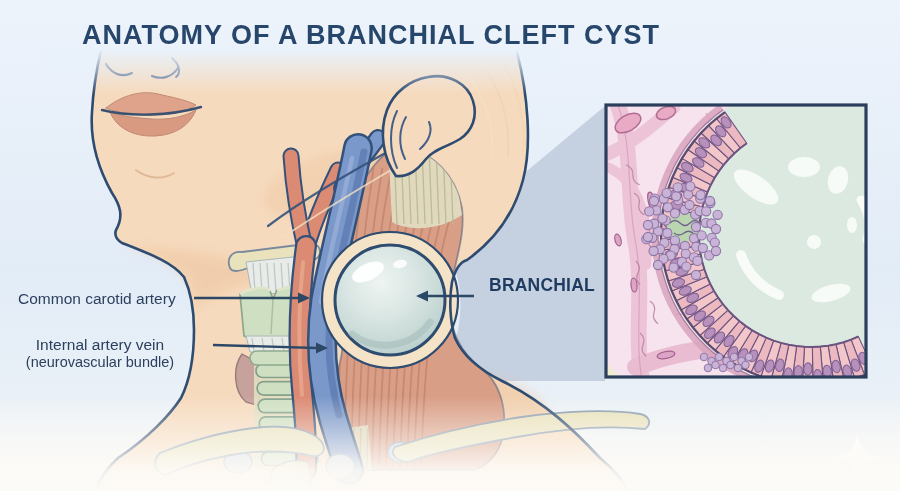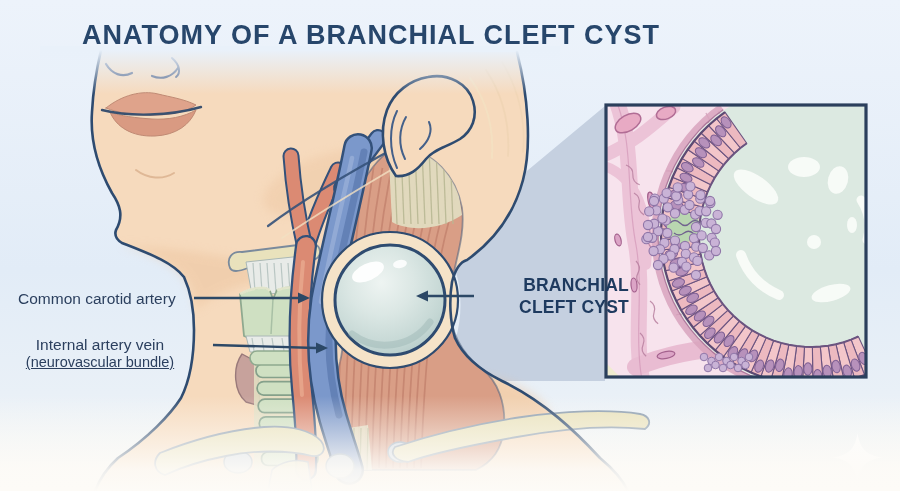--- a/index.html
+++ b/index.html
@@ -14,23 +14,23 @@
   #page-title{
     left:0;top:20px;width:742px;text-align:center;
     font-size:27px;font-weight:700;letter-spacing:1px;
     color:var(--c-title);
   }
   .callout{
     color:var(--c-label);font-size:15.5px;line-height:1.18;
   }
   #label-carotid{left:18px;top:290px;width:170px;text-align:left;}
   #label-jugular{left:12px;top:336px;width:176px;text-align:center;}
-  #label-jugular .sub{font-size:14.5px;text-decoration:underline;}
+  #label-jugular .sub{font-size:14.5px;}
   #label-cyst{
-    left:499px;top:275px;width:130px;text-align:right;
+    left:477px;top:275px;width:130px;text-align:center;
     font-size:17.5px;font-weight:700;letter-spacing:.2px;line-height:1.25;
     color:var(--c-cyst_label);
   }
   #fade-bottom{
     left:0;bottom:0;width:900px;height:95px;pointer-events:none;
     background:linear-gradient(to bottom, rgba(253,251,247,0), rgba(253,251,247,.92) 78%, #fdfbf7);
   }
   #fade-top{
     left:40px;top:46px;width:520px;height:48px;pointer-events:none;
     background:linear-gradient(to bottom, #e9f1fa 8%, rgba(233,241,250,0));
@@ -497,21 +497,20 @@
     <span>Common carotid artery</span>
   </div>
 
   <div id="label-jugular" class="abs callout">
     <div>Internal artery vein</div>
     <div class="sub">(neurovascular bundle)</div>
   </div>
 
   <div id="label-cyst" class="abs">
     <div>BRANCHIAL</div>
-    <div>CLEFT CYST</div>
   </div>
 
   <svg id="sparkle" class="abs" width="55" height="55" viewBox="0 0 55 55">
     <path d="M27.5,3 C30,19 36,25 52,27.5 C36,30 30,36 27.5,52 C25,36 19,30 3,27.5 C19,25 25,19 27.5,3 Z" fill="#ffffff" opacity="0.8"></path>
   </svg>
 
   <div id="fade-top" class="abs"></div>
   <div id="fade-bottom" class="abs"></div>
 </div>
 

